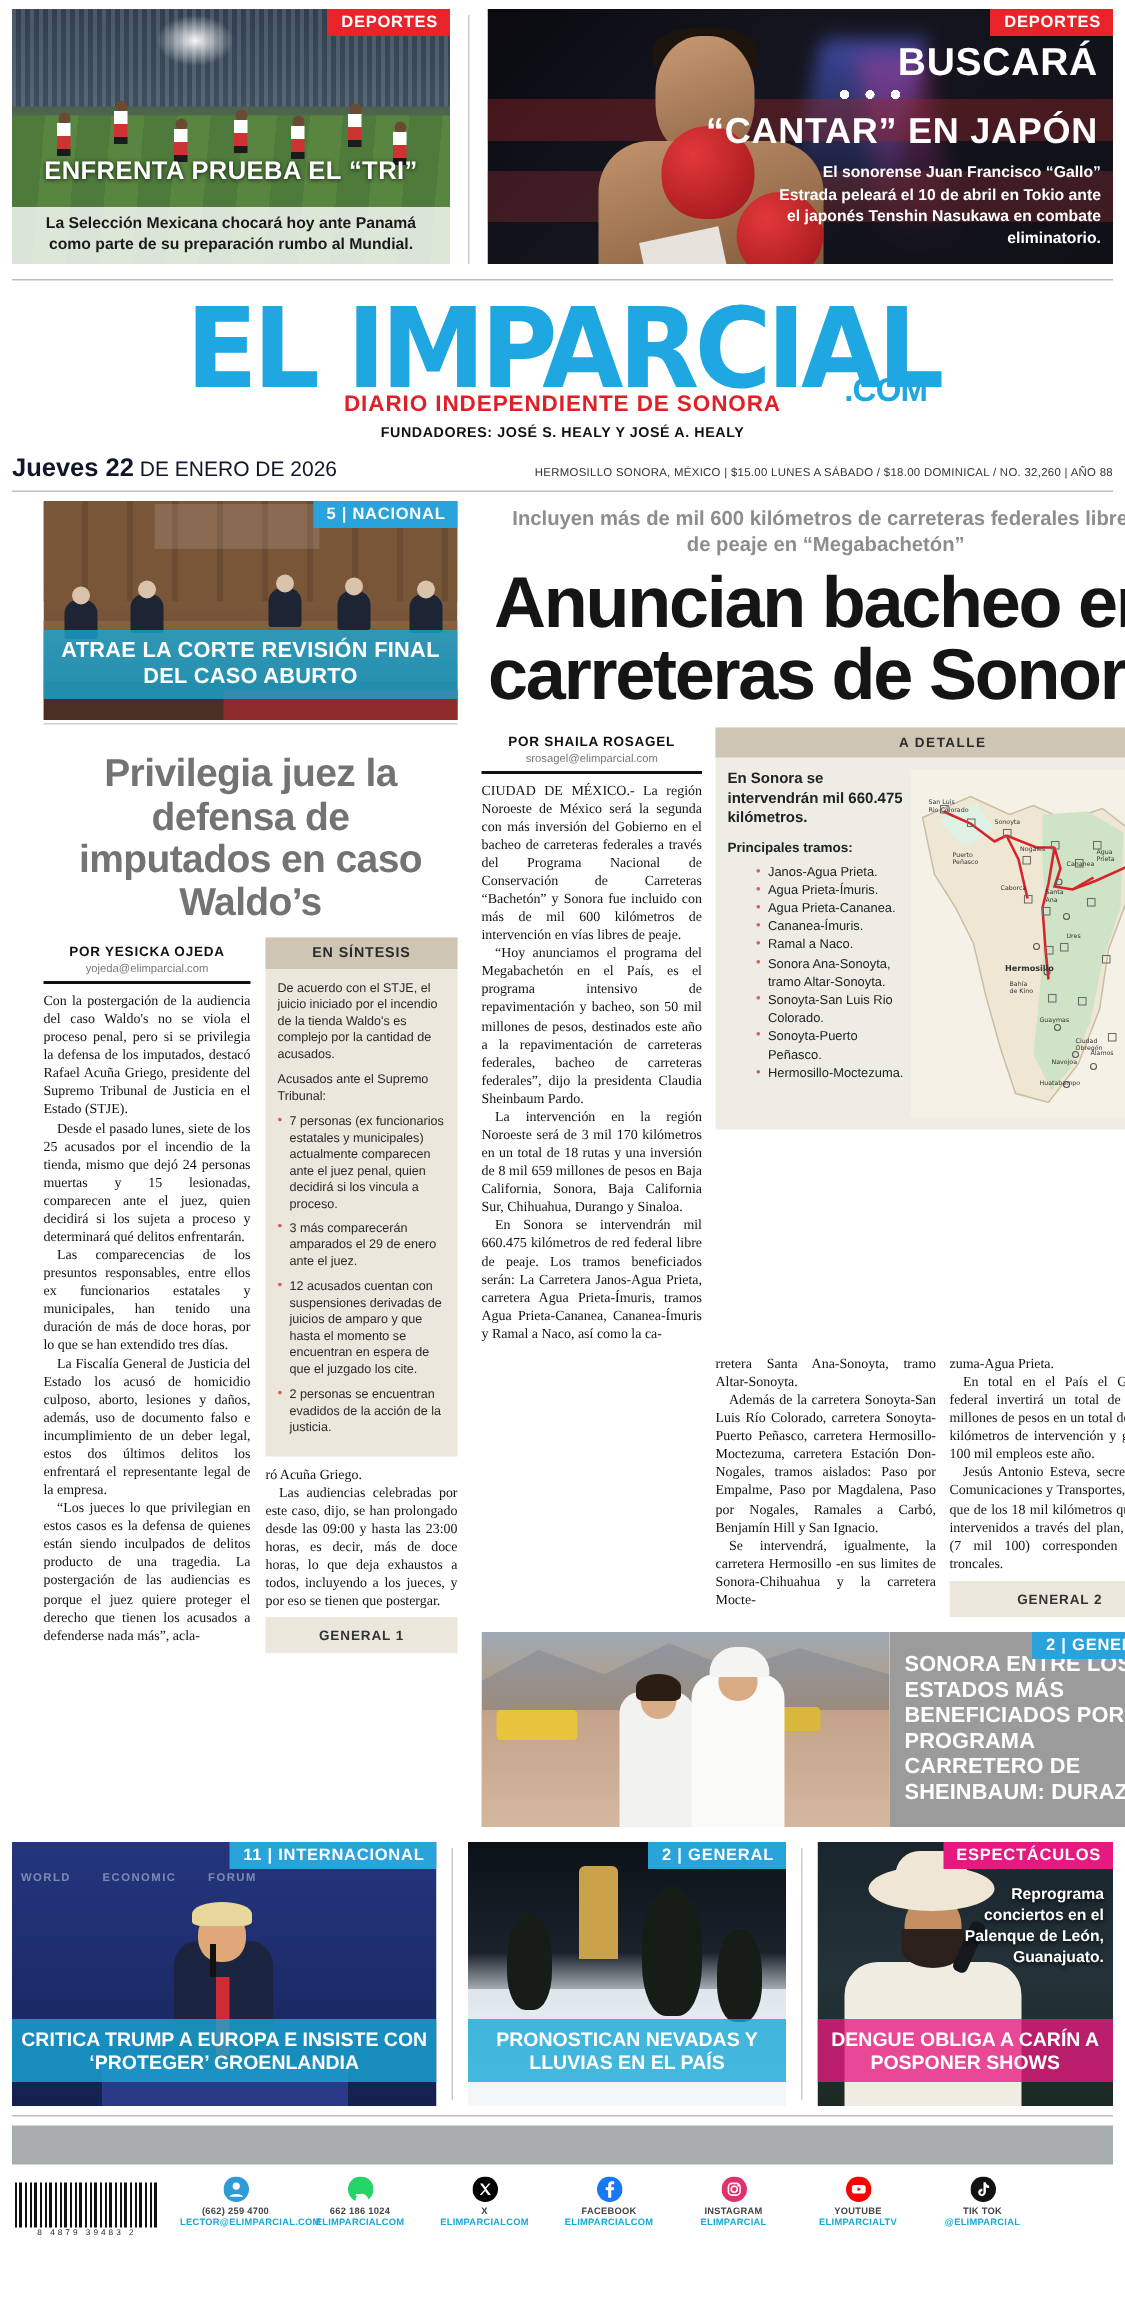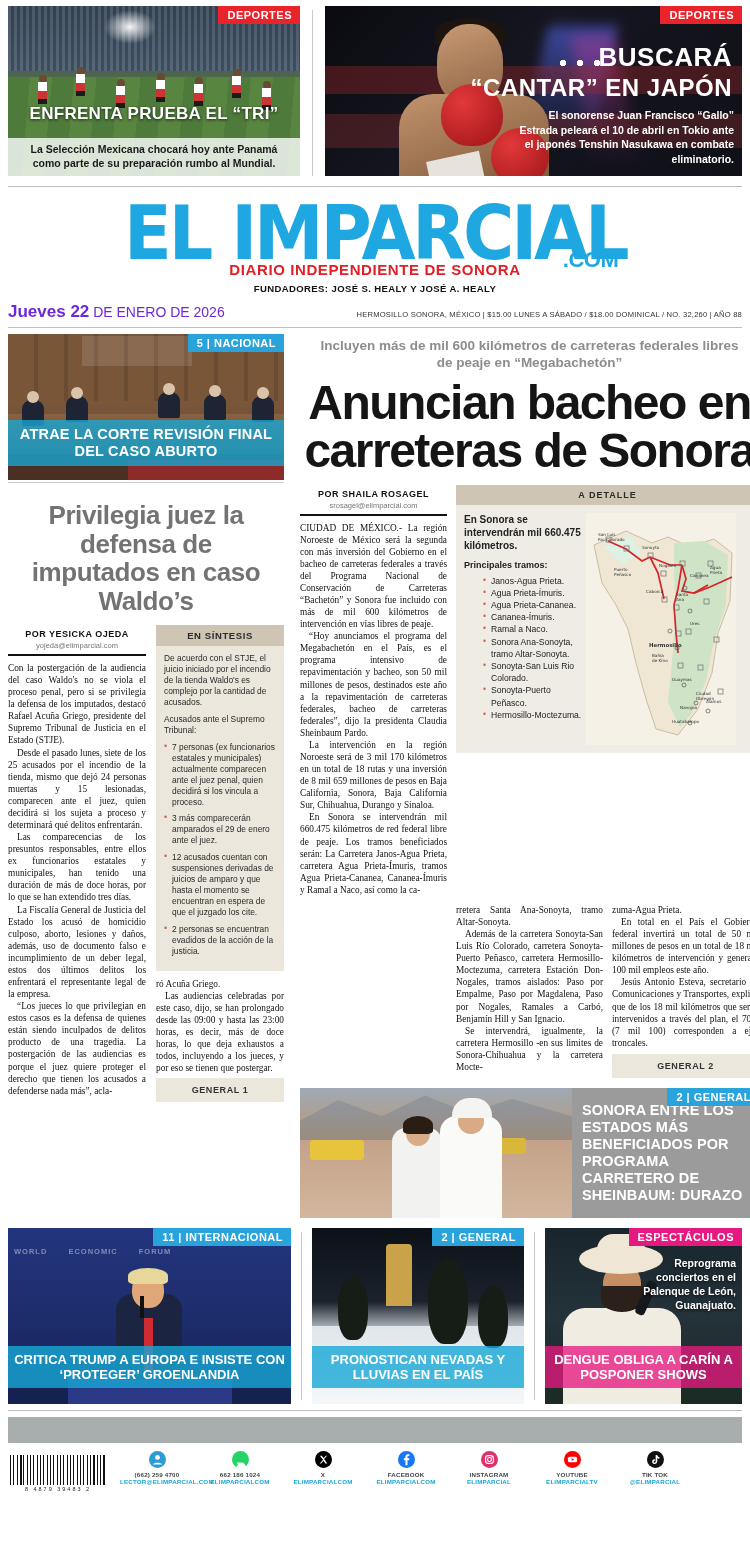--- a/index.html
+++ b/index.html
@@ -115,27 +115,27 @@
   }
   .tagline {
     color:#e01f26; font-weight:bold; font-size:15px; letter-spacing:.6px;
     margin-top:-6px;
   }
   .founders { font-size:9.5px; font-weight:bold; color:#111; letter-spacing:.4px; margin-top:5px; }
   .dateline {
     display:flex; justify-content:space-between; align-items:baseline;
     padding:8px 8px 5px 8px;
   }
-  .date-left { font-size:14px; color:#6d28d9; }
+  .date-left { font-size:14px; color:#0f172a; }
   .date-left b { font-size:17px; }
   .date-right { font-size:7.6px; color:#333; letter-spacing:.2px; }
 
   
   .body-wrap { display:flex; padding:0 8px; gap:8px; }
-  .col-left { width:283px; }
+  .col-left { width:283px;margin-left:21px; }
   .col-right { flex:1; }
   .vsep { width:1px; background:#c9c9c9; }
 
   
   .left-photo { position:relative; height:146px; overflow:hidden; }
   .ph-court { background:linear-gradient(180deg,#6a4a33 0%,#7d5a3d 40%,#5d3f2b 100%); }
   .ph-court .wallpanel{position:absolute;top:0;left:0;right:0;height:46%;
     background:repeating-linear-gradient(90deg,#7a5639 0 26px,#6b4b31 26px 30px);}
   .ph-court .bench{position:absolute;bottom:26px;left:0;right:0;height:40px;
     background:linear-gradient(180deg,#8a6242,#5e412b);}
@@ -341,21 +341,21 @@
         <div class="redband"></div>
           <div class="redband2"></div>
         <div class="hair"></div>
           <div class="head"></div>
           <div class="torso"></div>
         <div class="glove1"></div>
           <div class="wrap"></div>
           <div class="glove2"></div>
       </div>
       <div class="tag">DEPORTES</div>
-      <div class="box-title" style="top:36px;font-size:26px;">BUSCARÁ</div>
+      <div class="box-title" style="top:20px;font-size:26px;">BUSCARÁ</div>
       <div class="box-title" style="top:68px;font-size:24px;">“CANTAR” EN JAPÓN</div>
       <div class="box-sub" style="bottom:10px;">El sonorense Juan Francisco “Gallo” Estrada peleará el 10 de abril en Tokio ante el japonés Tenshin Nasukawa en combate eliminatorio.</div>
     </div>
   </div>
 
   <div class="rule"></div>
 
   <div class="masthead">
     <div class="logo-wrap">
       <div class="logo">EL IMPARCIAL</div>

